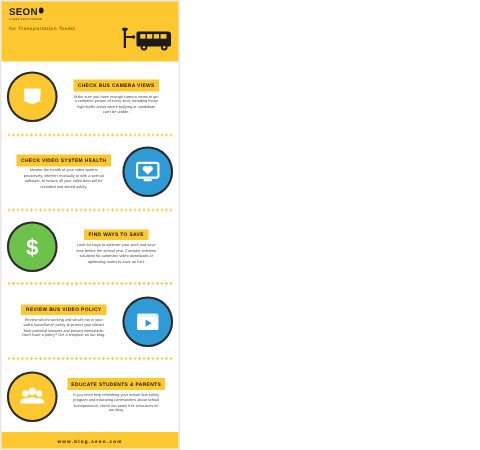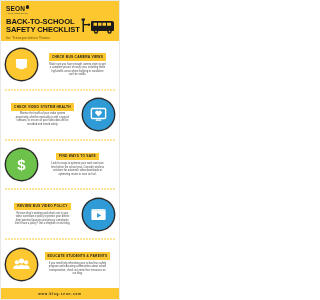--- a/index.html
+++ b/index.html
@@ -130,21 +130,20 @@
 
 <div class="page">
 
   <div class="header">
     <div class="logo">
       <span class="logo-text">SEON</span>
       <span class="logo-dot"></span>
     </div>
     <div class="logo-sub">A SAFE FLEET BRAND</div>
 
-    <div class="title">BACK-TO-SCHOOL SAFETY CHECKLIST</div>
     <div class="subtitle">for Transportation Teams</div>
 
     <svg class="bus-icon" viewBox="0 0 68 44">
 
       <rect x="3" y="12" width="3" height="24" fill="#1b1b1b"></rect>
       <rect x="1" y="9" width="7" height="4" rx="1" fill="#1b1b1b"></rect>
       <rect x="6" y="20" width="9" height="2.6" fill="#1b1b1b"></rect>
       <circle cx="16" cy="21.3" r="2.4" fill="#1b1b1b"></circle>
 
       <path d="M22 14 h40 a4 4 0 0 1 4 4 v14 a2 2 0 0 1 -2 2 h-42 a2 2 0 0 1 -2 -2 v-16 a2 2 0 0 1 2 -2 z" fill="#1b1b1b"></path>

